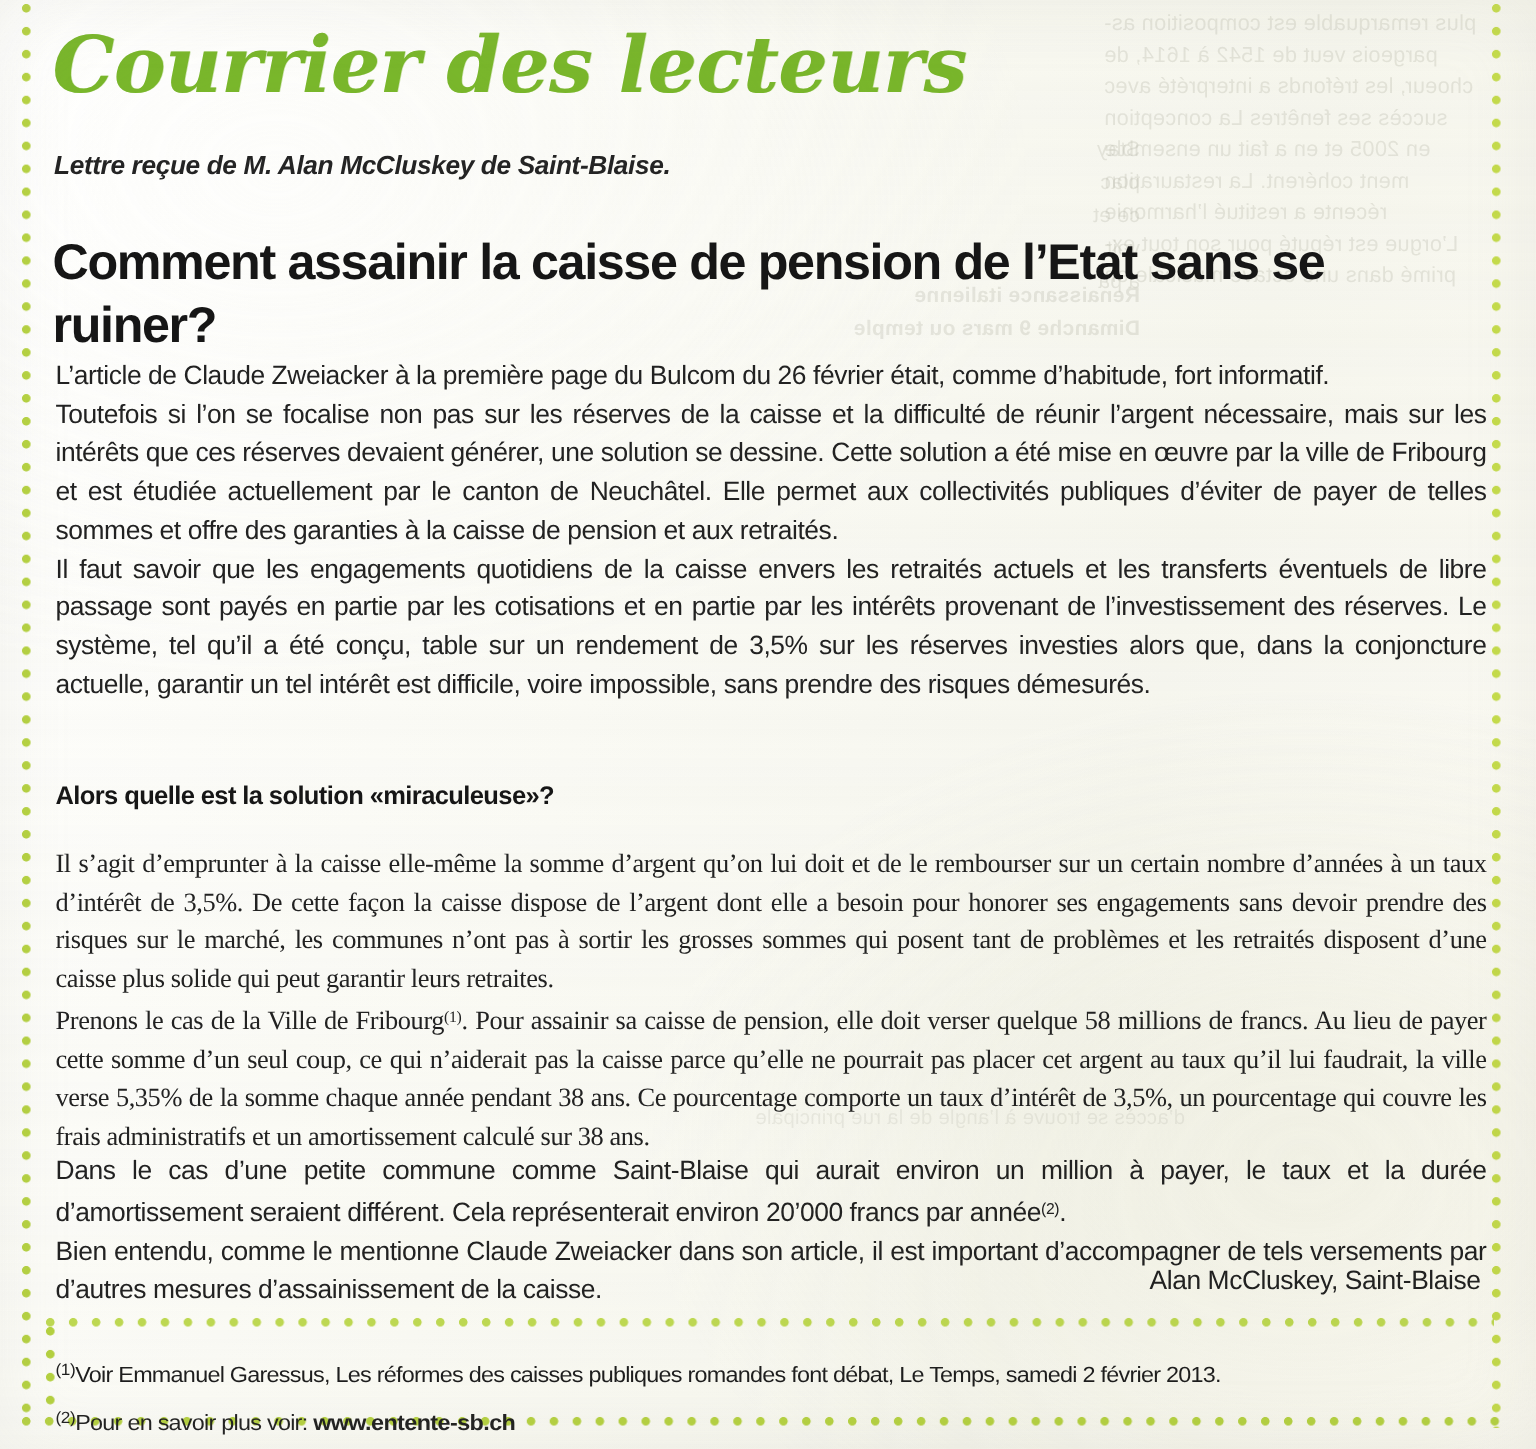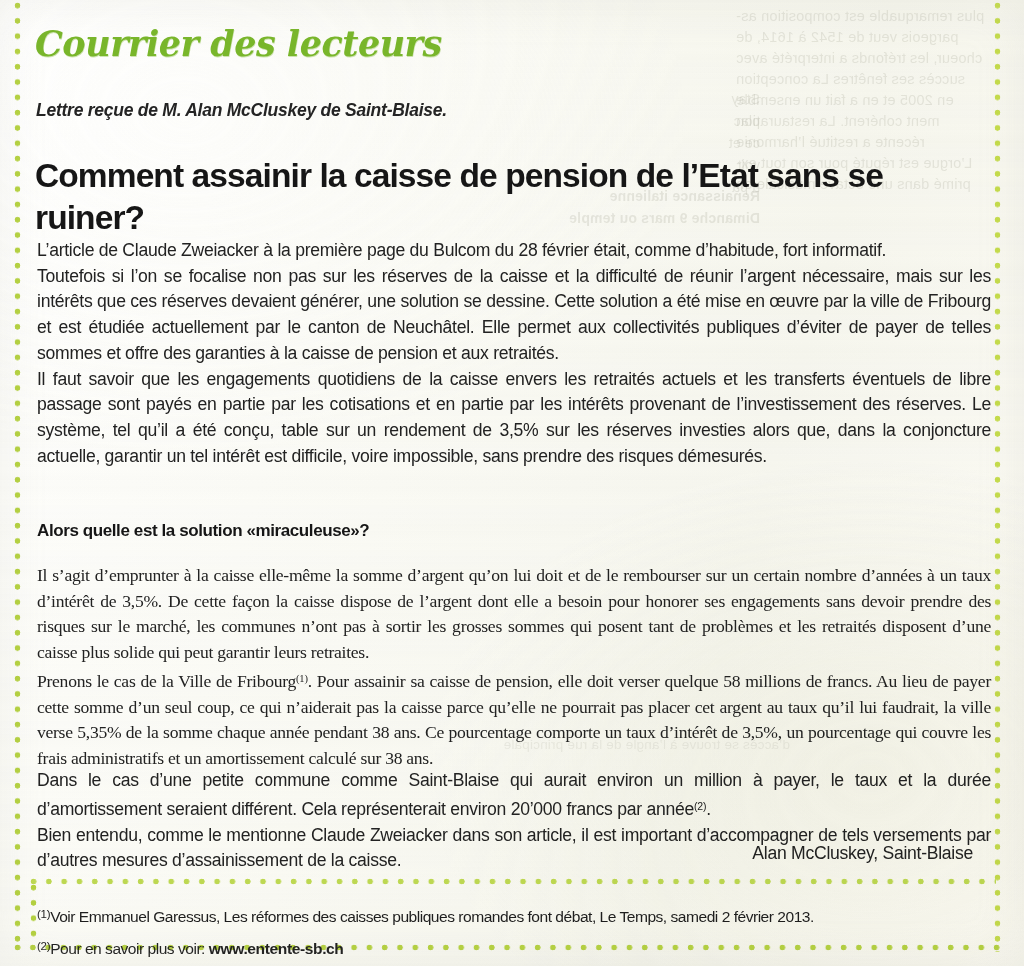--- a/index.html
+++ b/index.html
@@ -117,21 +117,21 @@
     height: 966px;
   }
 
   .masthead {
     position: absolute;
     left: 2px;
     top: 16px;
     font-family: "DejaVu Serif", "Liberation Serif", serif;
     font-style: italic;
     font-weight: bold;
-    font-size: 35px;
+    font-size: 52px;
     line-height: 56px;
     letter-spacing: -0.5px;
     color: #79b72b;
     text-shadow: 0.5px 0.5px 0 rgba(120,180,40,0.35);
   }
 
   .byline {
     position: absolute;
     left: 3px;
     top: 100px;
@@ -177,21 +177,21 @@
     left: 4px;
     font-size: 17px;
     line-height: 26px;
     font-weight: bold;
     letter-spacing: -0.4px;
     color: #161616;
   }
 
   .signature {
     position: absolute;
-    right: 18px;
+    right: 4px;
     top: 843px;
     font-size: 17.6px;
     letter-spacing: -0.28px;
     color: #222222;
   }
 
   .footnotes {
     position: absolute;
     left: 4px;
     top: 900px;
@@ -250,21 +250,21 @@
 
   <div class="content">
 
     <div class="masthead">Courrier des lecteurs</div>
 
     <div class="byline">Lettre reçue de M. Alan McCluskey de Saint-Blaise.</div>
 
     <h1 class="headline">Comment assainir la caisse de pension de l’Etat sans se ruiner?</h1>
 
     <div class="body-block" style="top:238px;">
-      <p>L’article de Claude Zweiacker à la première page du Bulcom du 28 février était, comme d’habitude, fort informatif.</p>
+      <p>L’article de Claude Zweiacker à la première page du Bulcom du 26 février était, comme d’habitude, fort informatif.</p>
       <p>Toutefois si l’on se focalise non pas sur les réserves de la caisse et la difficulté de réunir l’argent nécessaire, mais sur les intérêts que ces réserves devaient générer, une solution se dessine. Cette solution a été mise en œuvre par la ville de Fribourg et est étudiée actuellement par le canton de Neuchâtel. Elle permet aux collectivités publiques d’éviter de payer de telles sommes et offre des garanties à la caisse de pension et aux retraités.</p>
       <p>Il faut savoir que les engagements quotidiens de la caisse envers les retraités actuels et les transferts éventuels de libre passage sont payés en partie par les cotisations et en partie par les intérêts provenant de l’investissement des réserves. Le système, tel qu’il a été conçu, table sur un rendement de 3,5% sur les réserves investies alors que, dans la conjoncture actuelle, garantir un tel intérêt est difficile, voire impossible, sans prendre des risques démesurés.</p>
     </div>
 
     <div class="subhead" style="top:518px;">Alors quelle est la solution «miraculeuse»?</div>
 
     <div class="body-block" style="top:563px;font-family:Liberation Serif, serif;">
       <p>Il s’agit d’emprunter à la caisse elle-même la somme d’argent qu’on lui doit et de le rembourser sur un certain nombre d’années à un taux d’intérêt de 3,5%. De cette façon la caisse dispose de l’argent dont elle a besoin pour honorer ses engagements sans devoir prendre des risques sur le marché, les communes n’ont pas à sortir les grosses sommes qui posent tant de problèmes et les retraités disposent d’une caisse plus solide qui peut garantir leurs retraites.</p>
       <p><span>Prenons le cas de la Ville de Fribourg</span><sup class="ref">(1)</sup><span>. Pour assainir sa caisse de pension, elle doit verser quelque 58 millions de francs. Au lieu de payer cette somme d’un seul coup, ce qui n’aiderait pas la caisse parce qu’elle ne pourrait pas placer cet argent au taux qu’il lui faudrait, la ville verse 5,35% de la somme chaque année pendant 38 ans. Ce pourcentage comporte un taux d’intérêt de 3,5%, un pourcentage qui couvre les frais administratifs et un amortissement calculé sur 38 ans.</span></p>
     </div>

